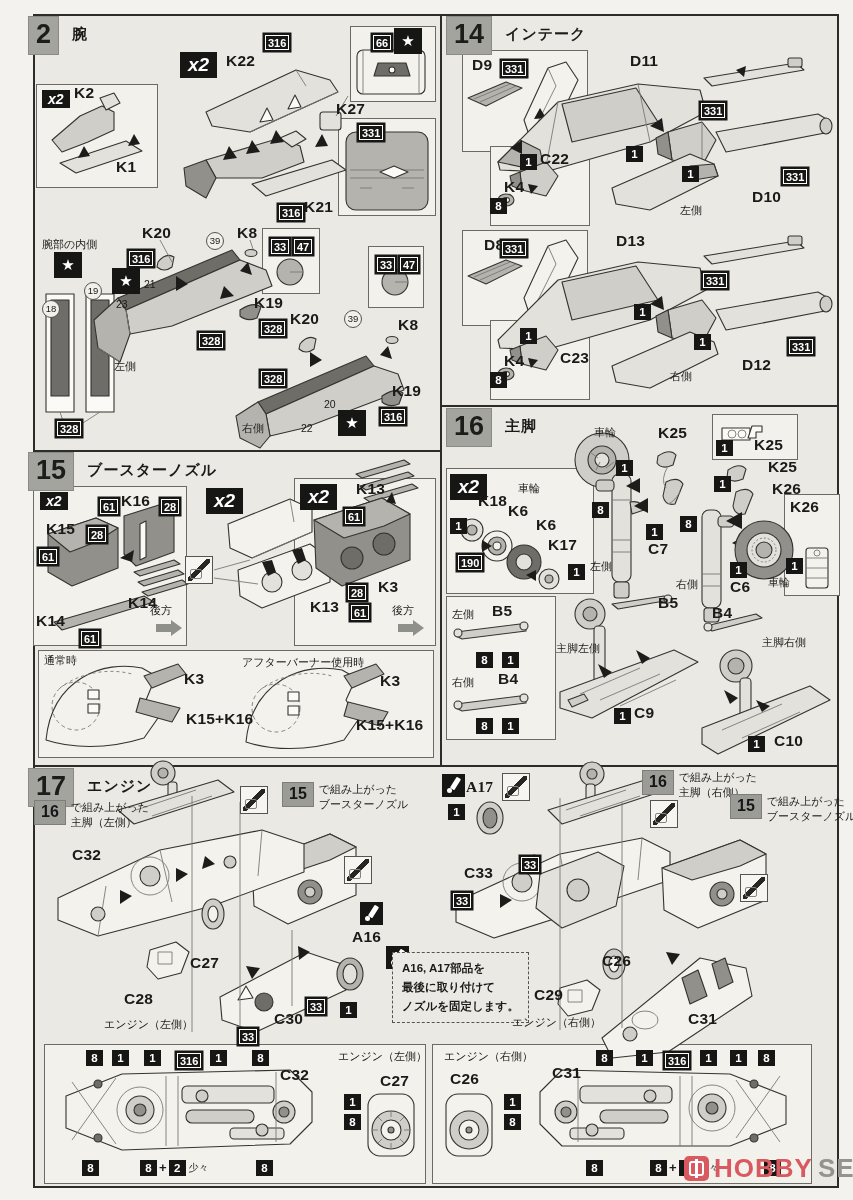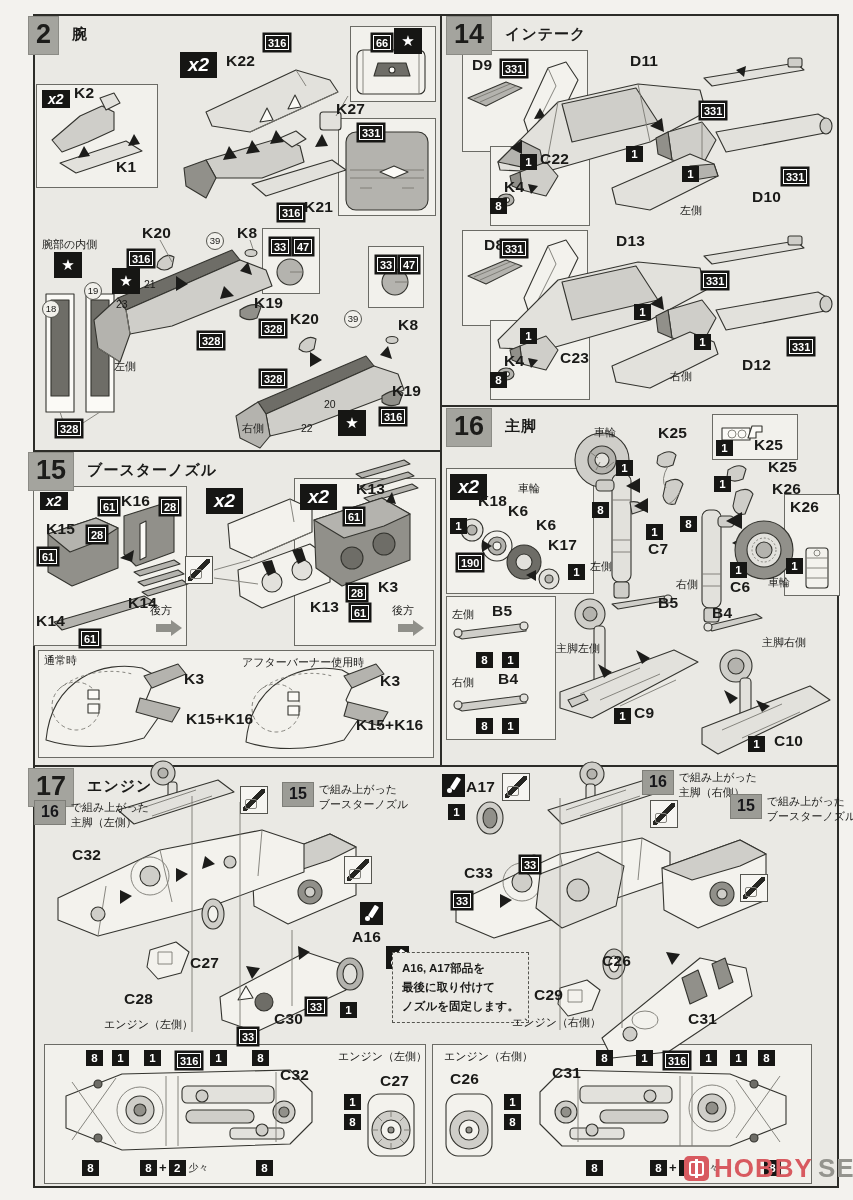--- a/index.html
+++ b/index.html
@@ -581,21 +581,21 @@
       <div class="ann part" style="left: 190px; top: 954px;">C27</div>
       <div class="ann part" style="left: 124px; top: 990px;">C28</div>
       <div class="ann part" style="left: 274px; top: 1010px;">C30</div>
       <div class="ann decal" style="left: 236px; top: 1026px;">33</div>
       <div class="ann decal" style="left: 304px; top: 996px;">33</div>
       <div class="ann mark" style="left: 340px; top: 1002px;">1</div>
       <div class="ann jp" style="left: 104px; top: 1018px;">エンジン（左側）</div>
       <div class="ann brush" style="left: 386px; top: 946px;"></div>
       <div class="ann note" style="left: 392px; top: 952px;">A16, A17部品を<br>最後に取り付けて<br>ノズルを固定します。</div>
       <div class="ann brush" style="left: 442px; top: 774px;"></div>
-      <div class="ann part" style="left: 466px; top: 778px;">A17</div>
+      <div class="ann part" style="left: 466px; top: 778px; font-family: Liberation Serif, serif;">A17</div>
       <div class="ann noglue" style="left: 502px; top: 773px;"></div>
       <div class="ann mark" style="left: 448px; top: 804px;">1</div>
       <div class="ann stepref" style="left: 642px; top: 770px;">
         <span class="refnum">16</span>
         <span class="reftext">で組み上がった<br>主脚（右側）</span>
       </div>
       <div class="ann stepref" style="left: 730px; top: 794px;">
         <span class="refnum">15</span>
         <span class="reftext">で組み上がった<br>ブースターノズル</span>
       </div>

